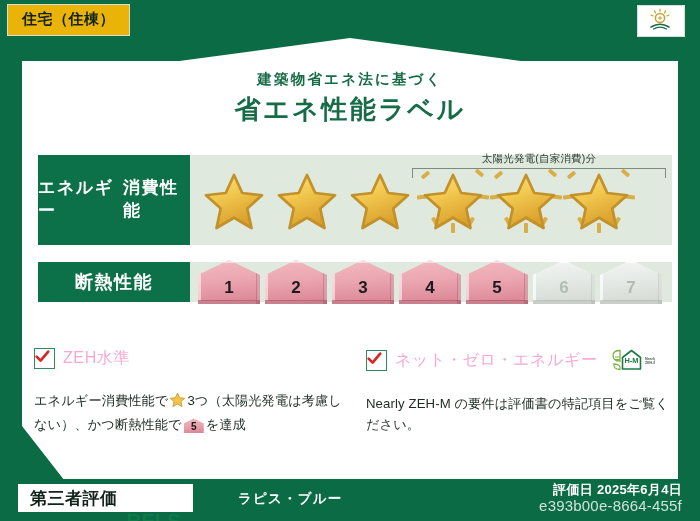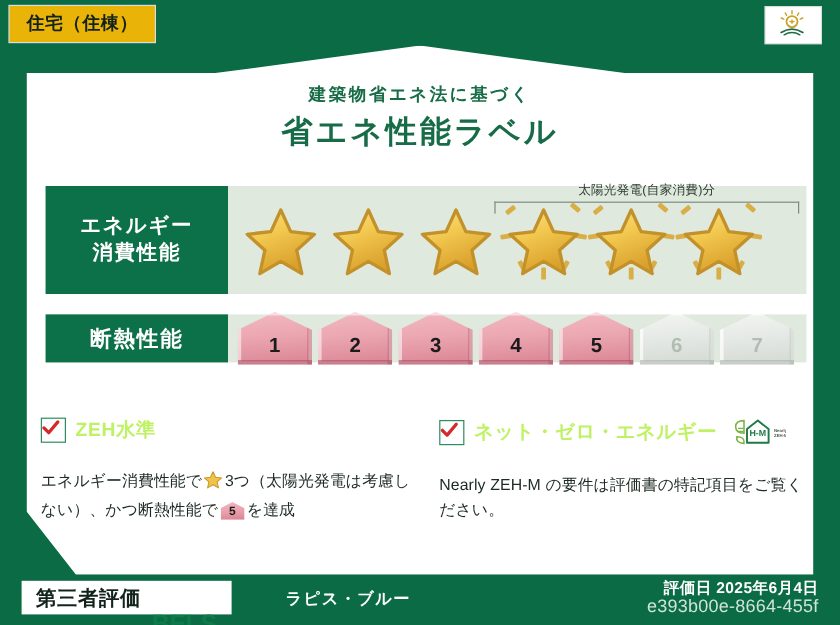--- a/index.html
+++ b/index.html
@@ -74,21 +74,21 @@
     display:flex;align-items:stretch;
     background:#dfe9dd;
   }
   #row-energy{top:155px;height:90px;}
   #row-insulation{top:262px;height:40px;}
 
   .row-label{
     width:152px;flex:0 0 152px;
     background:#0c7048;
     color:#ffffff;
-    display:flex;flex-direction:column;align-items:center;justify-content:center;
+    display:flex;flex-direction:row;align-items:center;justify-content:center;
     font-weight:bold;letter-spacing:1.5px;
   }
   #row-energy .row-label{font-size:17px;line-height:1.33;}
   #row-insulation .row-label{font-size:18px;line-height:1;}
 
   .row-body{flex:1 1 auto;position:relative;}
 
   
   #stars-wrap{
     position:absolute;inset:0;
@@ -165,21 +165,21 @@
     display:flex;gap:22px;
   }
   .crit-col{flex:1 1 0;min-width:0;}
   .crit-head{display:flex;align-items:center;gap:8px;}
   .chk{
     width:19px;height:19px;flex:0 0 19px;
     border:1.6px solid #2e8b5f;background:#fff;
     position:relative;
   }
   .crit-title{
-    font-size:16px;font-weight:bold;color:#bef264;letter-spacing:.6px;
+    font-size:16px;font-weight:normal;color:#f9a8d4;letter-spacing:.6px;
     white-space:nowrap;
   }
   .crit-body{
     margin-top:21px;
     font-size:13.2px;color:#1d2b23;line-height:1.62;letter-spacing:.1px;
   }
   .inline-star{display:inline-block;vertical-align:-3px;margin:0 1px;}
   .inline-grade{
     display:inline-block;vertical-align:-4px;margin:0 2px;
     width:20px;height:15px;position:relative;

